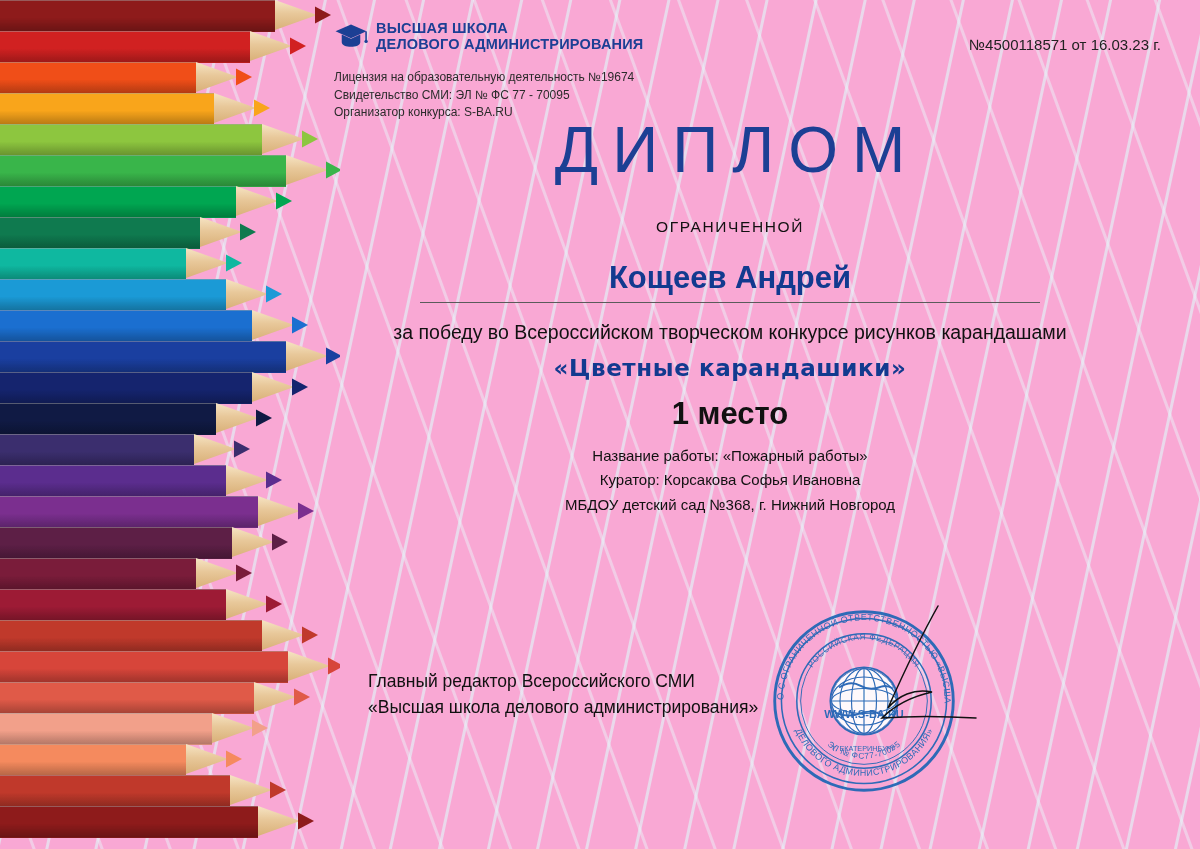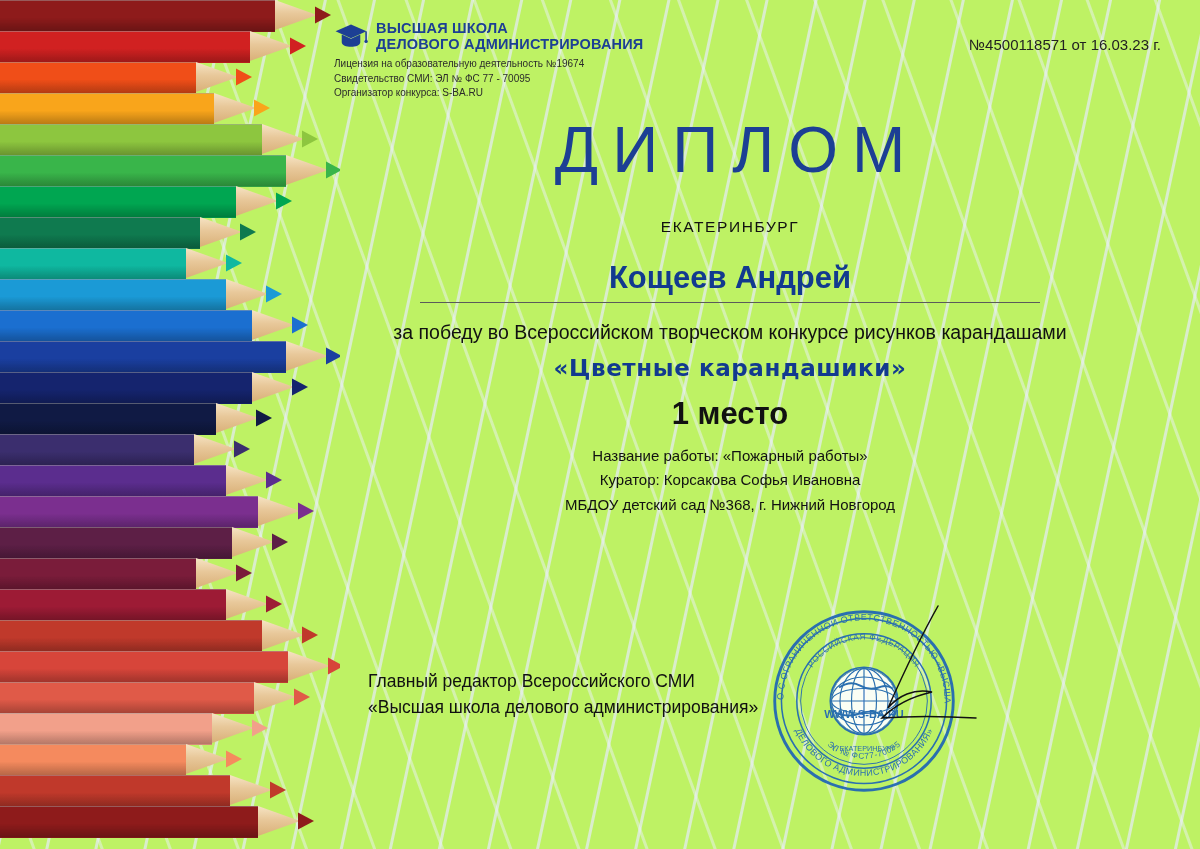--- a/index.html
+++ b/index.html
@@ -5,21 +5,21 @@
   html, body {
     margin: 0;
     padding: 0;
     background: #ffffff;
   }
   .page {
     position: relative;
     width: 1200px;
     height: 849px;
     overflow: hidden;
-    background: #bef264;
+    background: #f9a8d4;
     font-family: "Liberation Sans", sans-serif;
     color: #1a1a1a;
   }
 
   
   .bg-waves {
     position: absolute;
     inset: 0;
     background:
       repeating-linear-gradient(
@@ -109,22 +109,22 @@
   .logo-title {
     font-size: 14.5px;
     font-weight: bold;
     line-height: 1.12;
     color: #1c3f94;
     letter-spacing: .2px;
   }
   .logo-title .l1 { display: block; }
   .logo-title .l2 { display: block; }
   .logo-sub {
-    margin-top: 5px;
-    font-size: 10px;
+    margin-top: 17px;
+    font-size: 12px;
     line-height: 1.45;
     color: #2b2b2b;
   }
   .doc-number {
     position: absolute;
     right: 39px;
     top: 36px;
     font-size: 15px;
     color: #222;
     z-index: 5;
@@ -401,21 +401,21 @@
       <div>Лицензия на образовательную деятельность №19674</div>
       <div>Свидетельство СМИ: ЭЛ № ФС 77 - 70095</div>
       <div>Организатор конкурса: S-BA.RU</div>
     </div>
   </div>
 
   <div class="doc-number">№4500118571 от 16.03.23 г.</div>
 
   <div class="content">
     <div class="title">ДИПЛОМ</div>
-    <div class="awarded">ЕКАТЕРИНБУРГ</div>
+    <div class="awarded">ОГРАНИЧЕННОЙ</div>
     <div class="winner">Кощеев Андрей</div>
     <div class="reason">за победу во Всероссийском творческом конкурсе рисунков карандашами</div>
     <div class="nomination">«Цветные карандашики»</div>
     <div class="place">1 место</div>
     <div class="details">
       <div>Название работы: «Пожарный работы»</div>
       <div>Куратор: Корсакова Софья Ивановна</div>
       <div>МБДОУ детский сад №368, г. Нижний Новгород</div>
     </div>
   </div>

